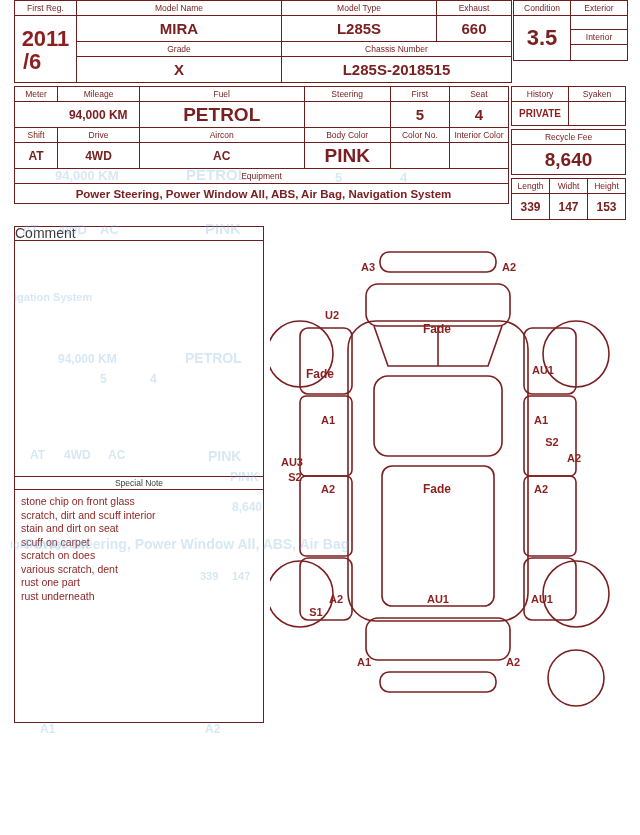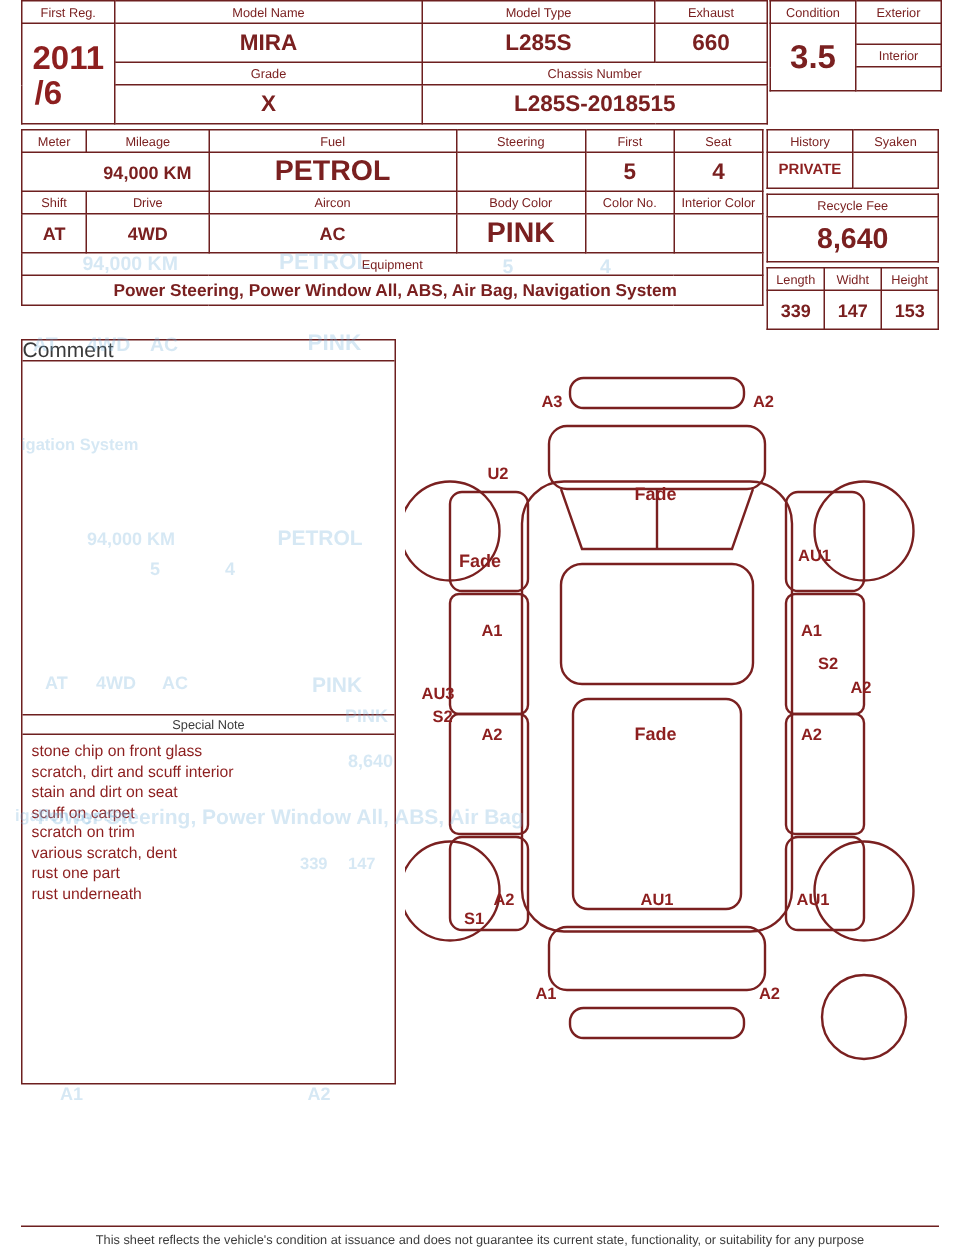--- a/index.html
+++ b/index.html
@@ -281,21 +281,21 @@
     <div class="comment-col">
       <div class="cmt-box">
         <div class="cmt-head">Comment</div>
         <div class="cmt-body"></div>
         <div class="sn-head">Special Note</div>
         <div class="sn-body">
           <div>stone chip on front glass</div>
           <div>scratch, dirt and scuff interior</div>
           <div>stain and dirt on seat</div>
           <div>scuff on carpet</div>
-          <div>scratch on trim</div>
+          <div>scratch on does</div>
           <div>various scratch, dent</div>
           <div>rust one part</div>
           <div>rust underneath</div>
         </div>
       </div>
     </div>
 
     <div class="diagram-col">
       <svg id="car-svg" width="350" height="490" viewBox="0 0 350 490">
         <g fill="none" stroke="#7a2020" stroke-width="1.6">
@@ -355,24 +355,20 @@
             <text x="46" y="390">S1</text>
             <text x="168" y="377">AU1</text>
             <text x="272" y="377">AU1</text>
             <text x="94" y="440">A1</text>
             <text x="243" y="440">A2</text>
           </g>
       </svg>
     </div>
   </div>
 
-  <div class="footer">
-    <div class="footer-line"></div>
-    <span>This sheet reflects the vehicle's condition at issuance and does not guarantee its current state, functionality, or suitability for any purpose</span>
-  </div>
 
 <div class="ghost" style="left: 55px; top: 168px; font-size: 13px;">94,000 KM</div>
     <div class="ghost" style="left: 186px; top: 166px; font-size: 15px;">PETROL</div>
     <div class="ghost" style="left: 335px; top: 170px; font-size: 13px;">5</div>
     <div class="ghost" style="left: 400px; top: 170px; font-size: 13px;">4</div>
     <div class="ghost" style="left: 22px; top: 222px; font-size: 13px;">AT</div>
     <div class="ghost" style="left: 58px; top: 222px; font-size: 13px;">4WD</div>
     <div class="ghost" style="left: 100px; top: 222px; font-size: 13px;">AC</div>
     <div class="ghost" style="left: 205px; top: 220px; font-size: 15px;">PINK</div>
     <div class="ghost" style="left: 14px; top: 291px; font-size: 11px;">igation System</div>

